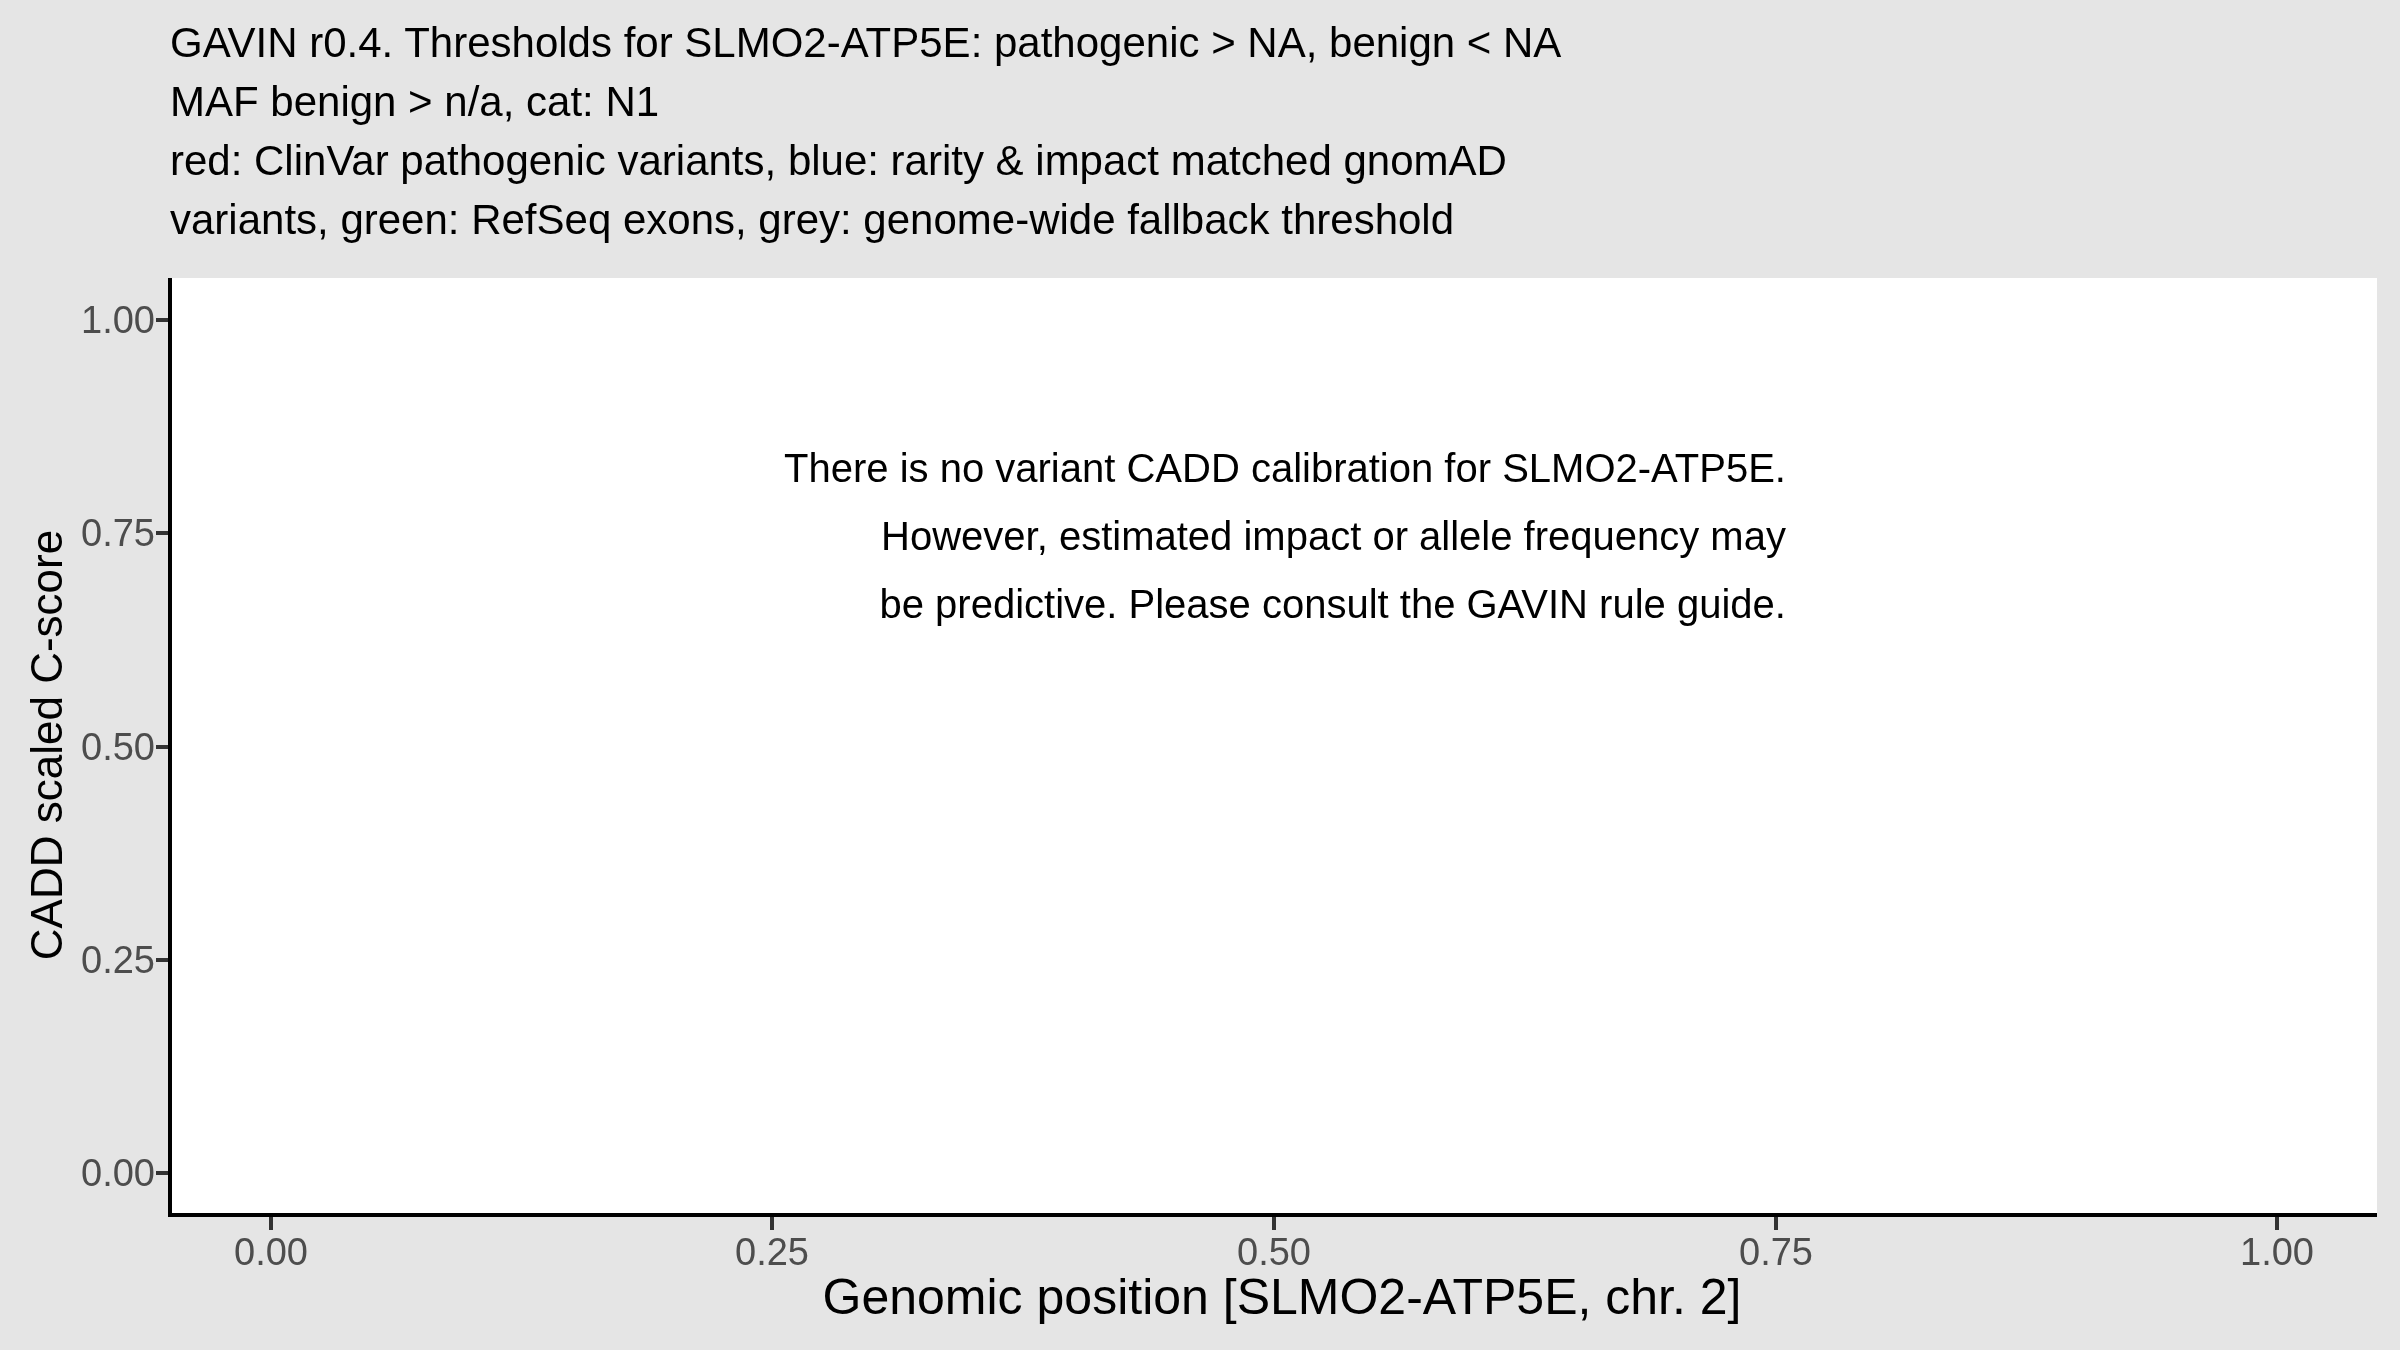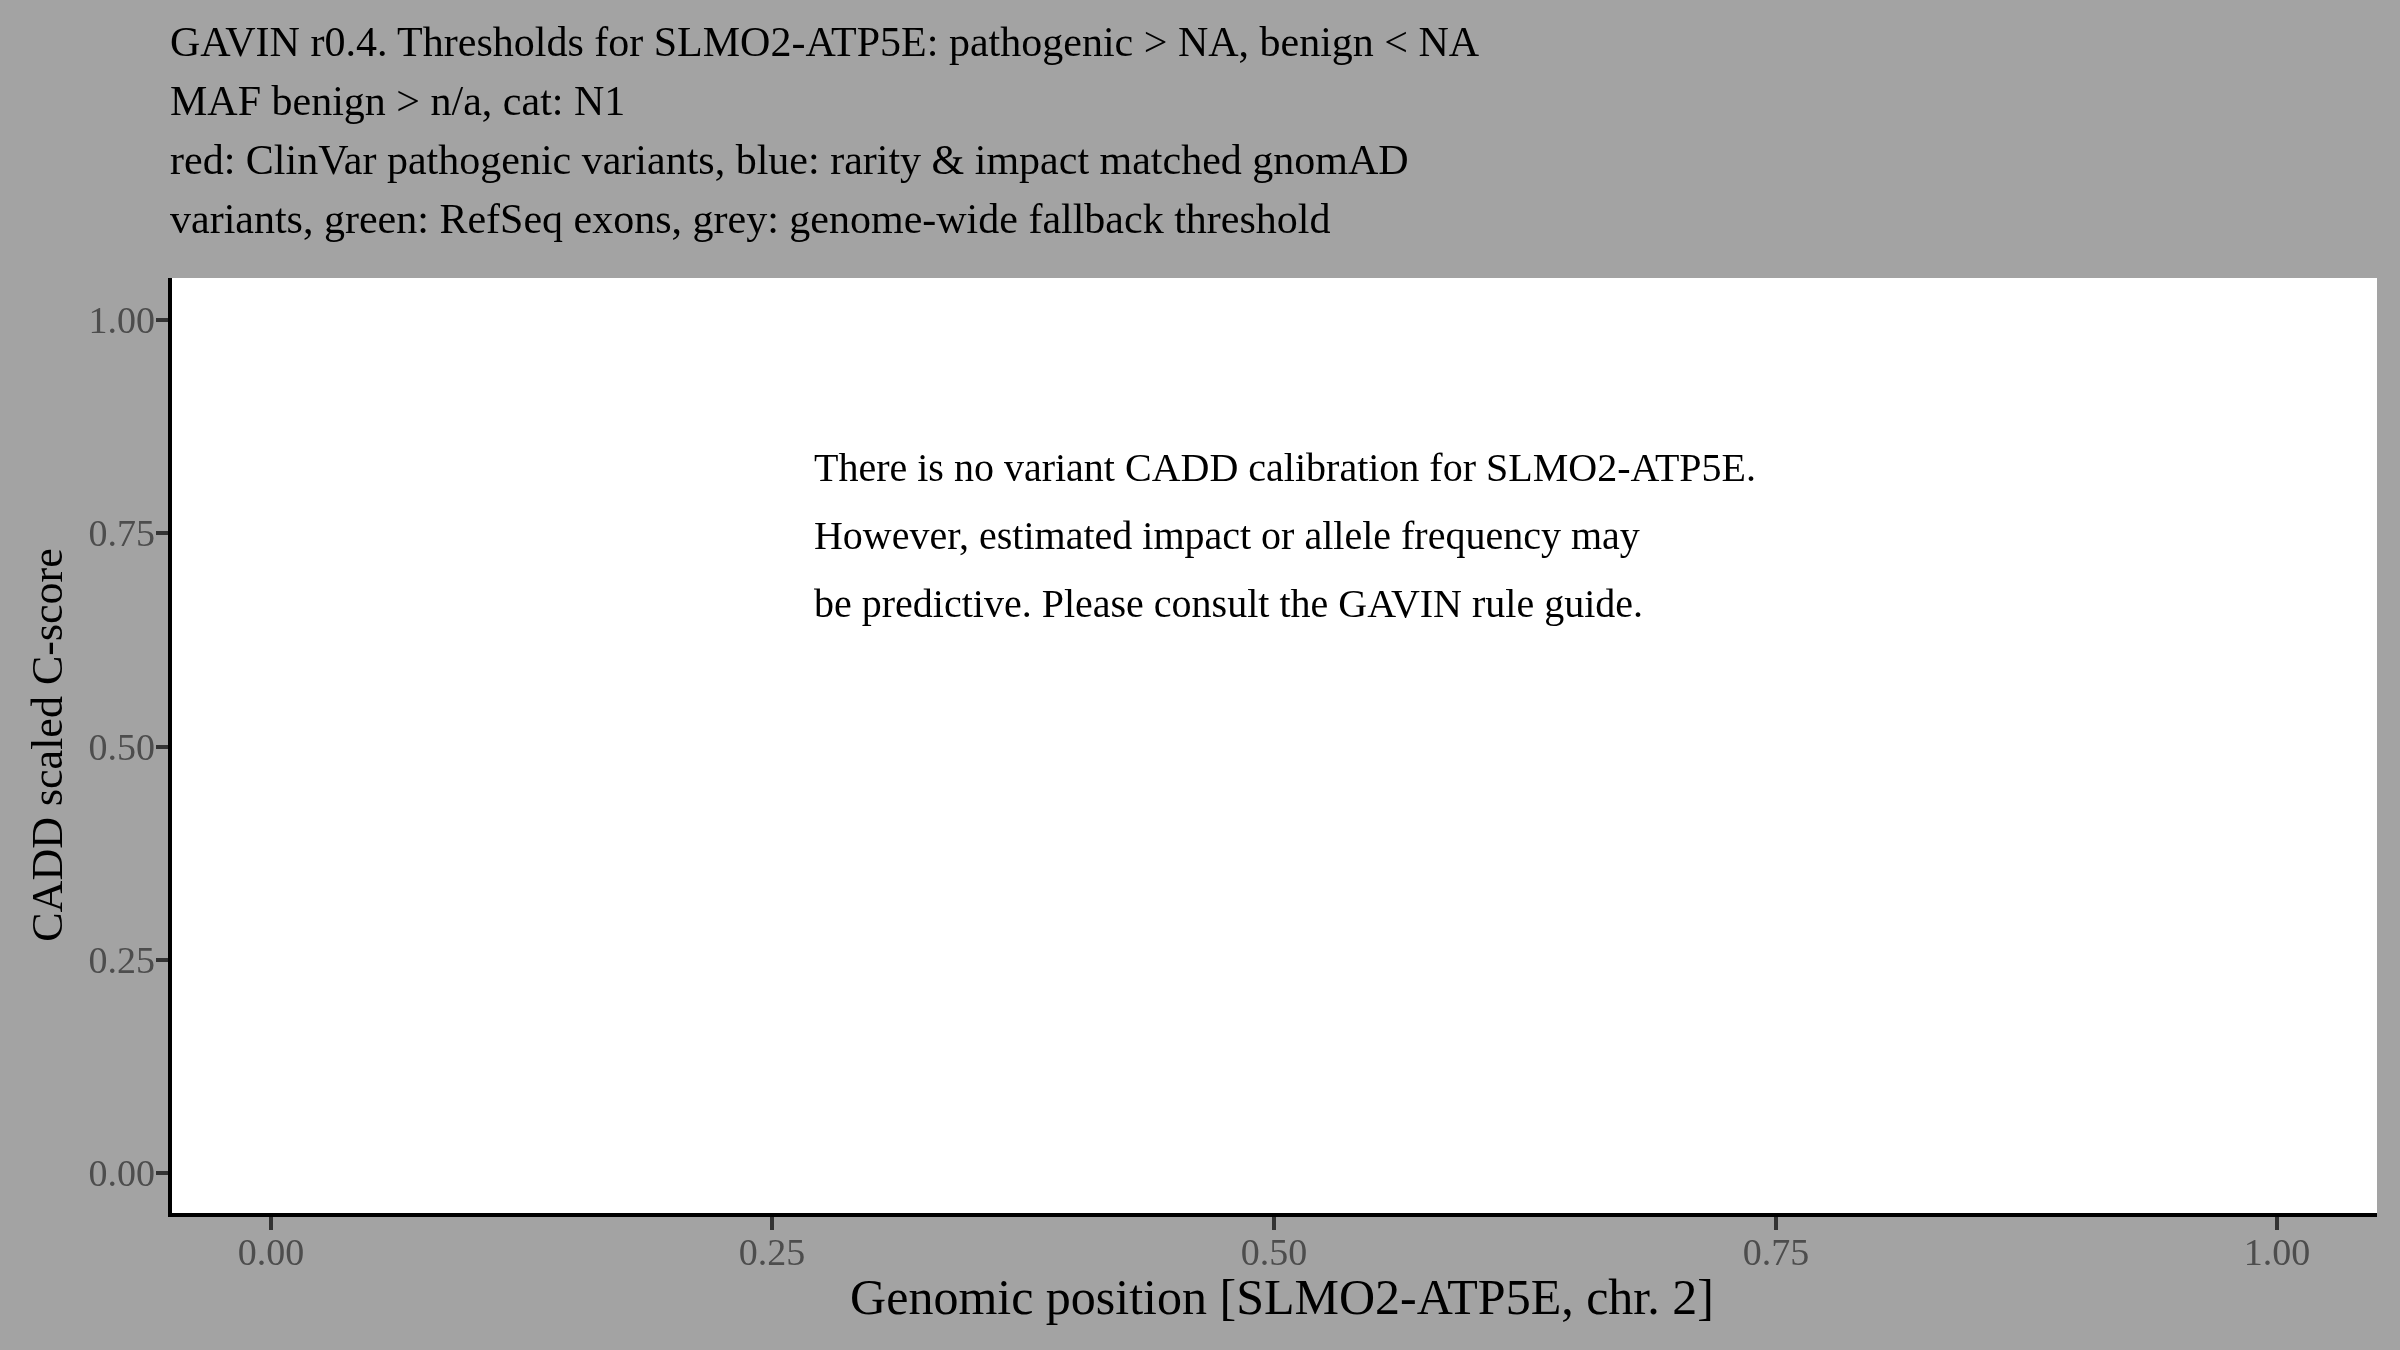--- a/index.html
+++ b/index.html
@@ -4,22 +4,22 @@
 <style>
   html, body {
     margin: 0;
     padding: 0;
     background: #ffffff;
   }
   #figure {
     position: relative;
     width: 2400px;
     height: 1350px;
-    background: #a3a3a3;
-    font-family: Liberation Serif, serif;
+    background: #e5e5e5;
+    font-family: Liberation Sans, sans-serif;
     overflow: hidden;
   }
   .plot-title {
     position: absolute;
     left: 170px;
     top: 13px;
     font-size: 42px;
     line-height: 59px;
     color: #000000;
     white-space: pre-line;
@@ -35,21 +35,21 @@
     background: #ffffff;
   }
   .annotation {
     position: absolute;
     left: 1285px;
     top: 434px;
     transform: translateX(-50%);
     font-size: 40px;
     line-height: 68px;
     color: #000000;
-    text-align: left;
+    text-align: right;
     white-space: pre-line;
     width: 1400px;
     margin-left: -700px;
     left: 1285px;
   }
   
   .annotation { width: auto; margin-left: 0; transform: translateX(-50%); }
   .y-tick-mark {
     position: absolute;
     left: 156px;

